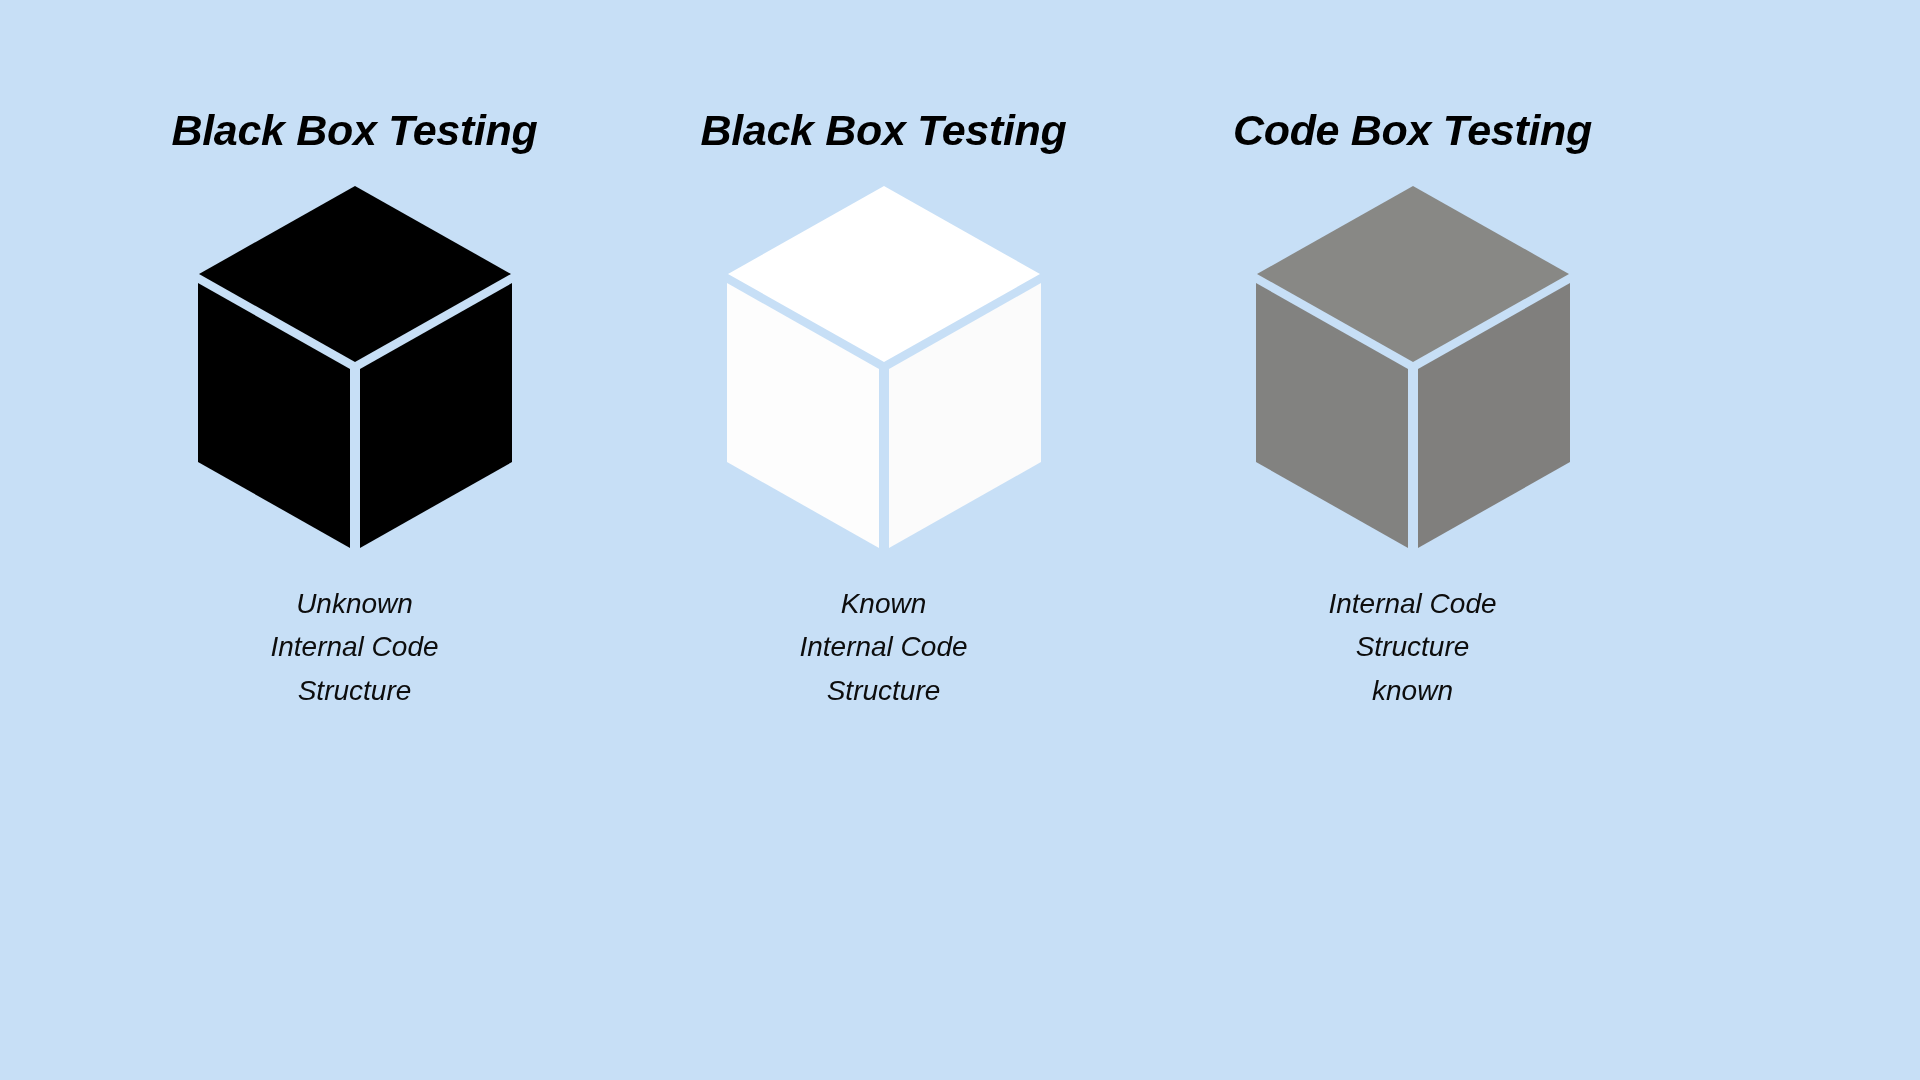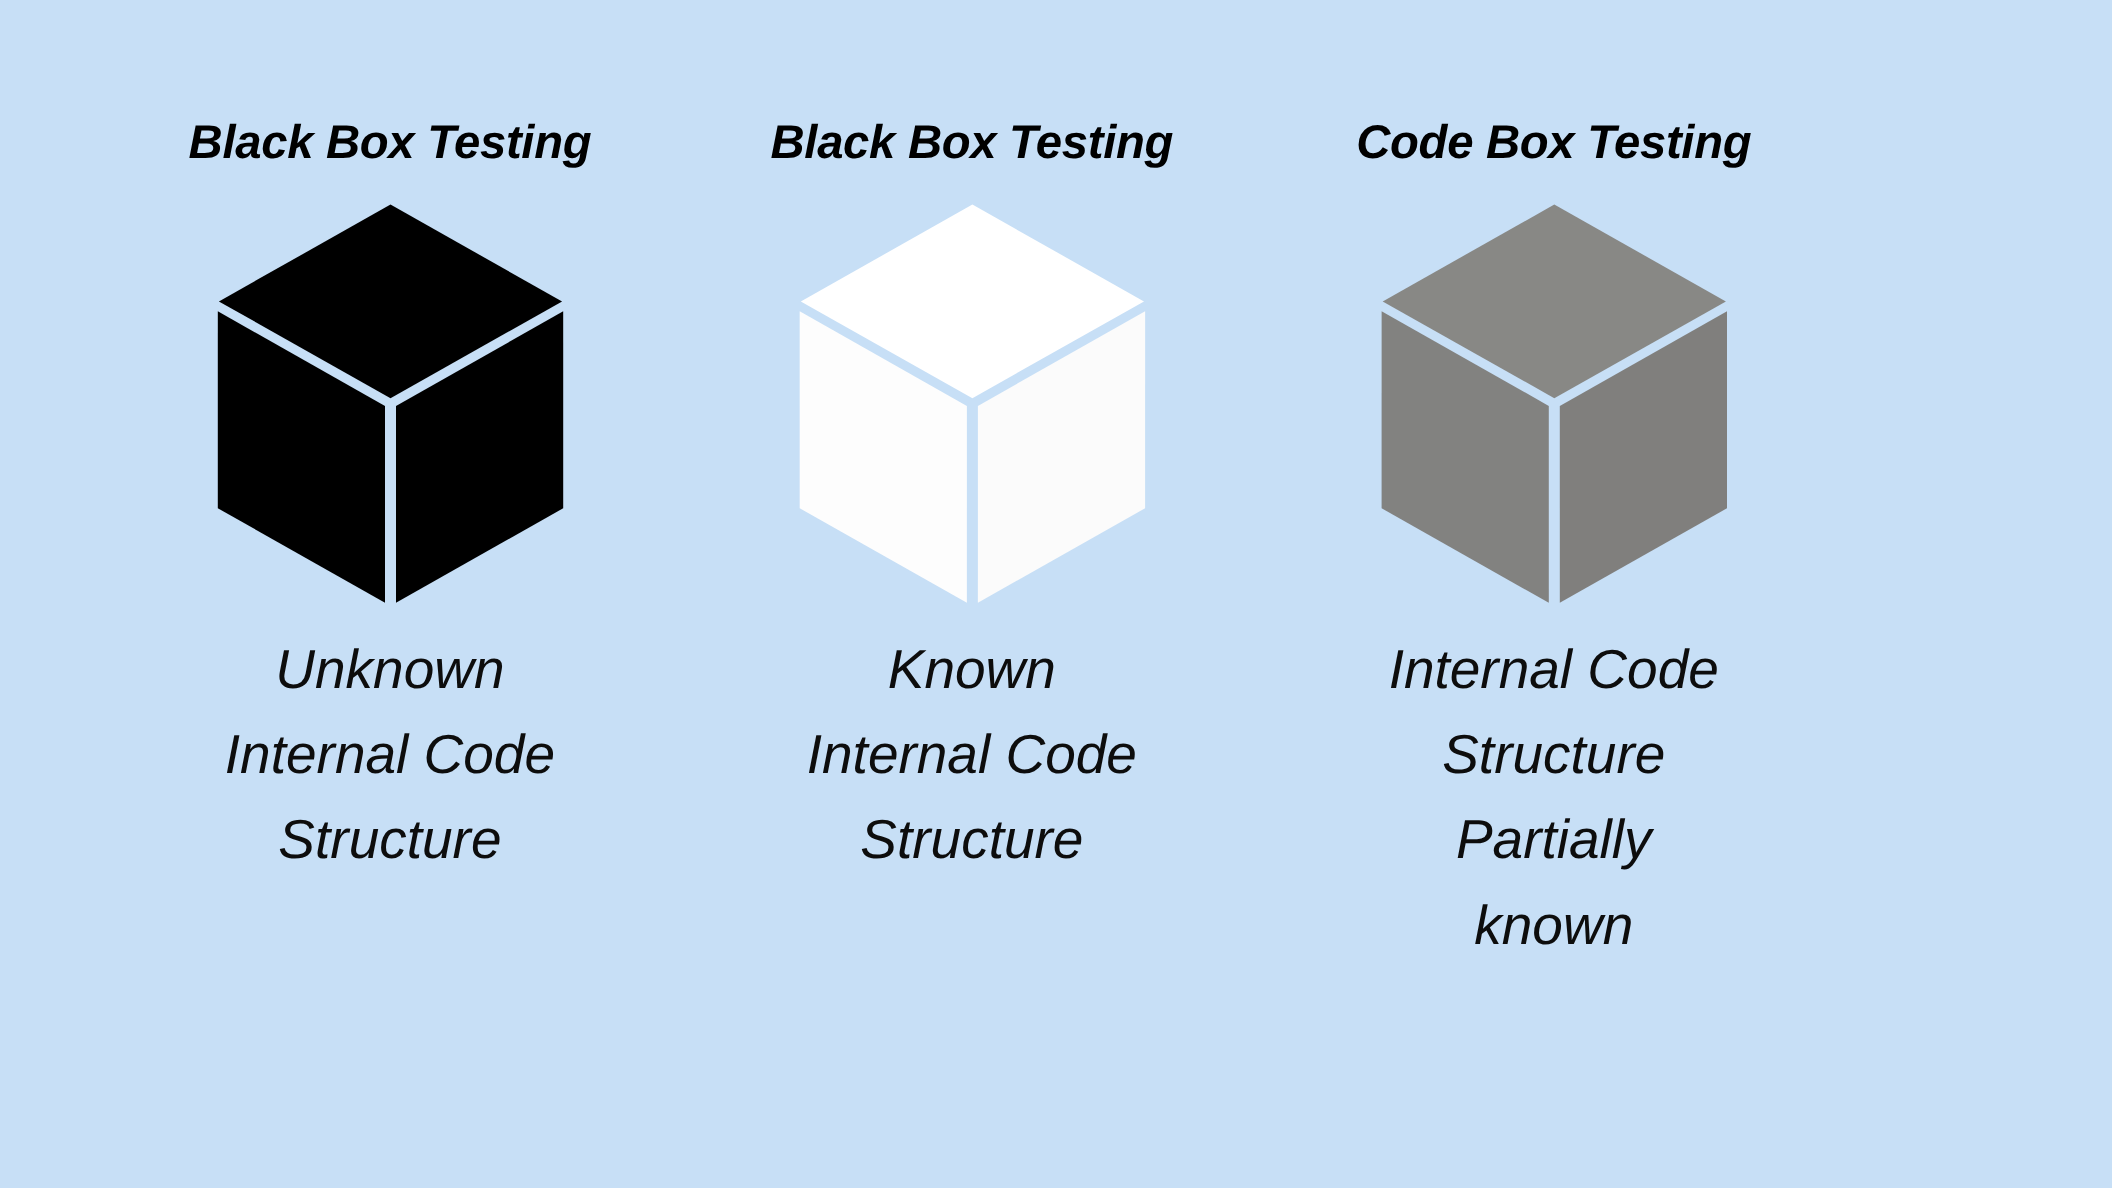--- a/index.html
+++ b/index.html
@@ -66,23 +66,23 @@
   }
 
   .cube-svg {
     display: block;
     width: 320px;
     height: 370px;
     overflow: visible;
   }
 
   .caption {
-    margin-top: 18px;
+    margin-top: 30px;
     text-align: center;
-    font-size: 50px;
+    font-size: 28px;
     line-height: 1.55;
     color: #0d0d0d;
     font-weight: 400;
     width: 420px;
   }
 
   .caption .line {
     display: block;
     white-space: nowrap;
   }
@@ -137,19 +137,18 @@
         <svg class="cube-svg" viewBox="0 0 320 370" xmlns="http://www.w3.org/2000/svg">
           <polygon points="160,4 316,92 160,180 4,92" fill="#888885"></polygon>
           <polygon points="3,101 155,187 155,366 3,280" fill="#828280"></polygon>
           <polygon points="317,101 165,187 165,366 317,280" fill="#807f7d"></polygon>
         </svg>
       </div>
 
       <div class="caption">
         <span class="line">Internal Code</span>
         <span class="line">Structure</span>
-        <span class="line">Partially</span>
         <span class="line">known</span>
       </div>
     </div>
 
   </div>
 </div>
 
 </body></html>

